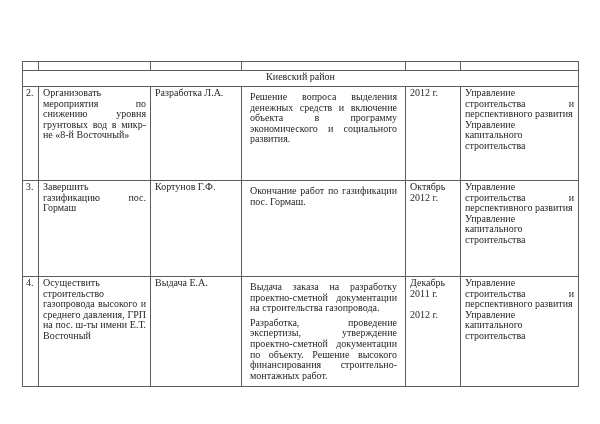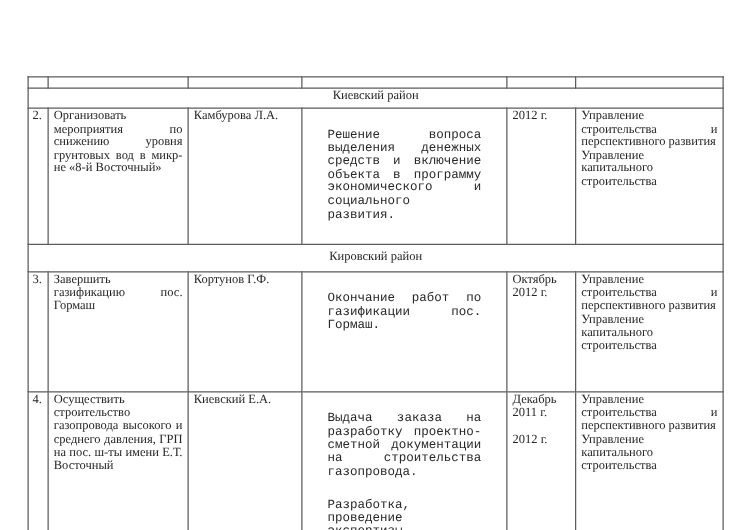--- a/index.html
+++ b/index.html
@@ -45,21 +45,21 @@
     padding: 1px 0 2px 0;
   }
   tr.section-kievsky td { height: 12px; }
   tr.section-kirovsky td { height: 17px; vertical-align: middle; padding: 2px 0; }
   tr.row-2 td { height: 91px; }
   tr.row-3 td { height: 93px; }
   tr.row-4 td { height: 95px; }
   td.cell-num { padding-left: 3px; }
   td.cell-task, td.cell-decision, td.cell-dept { text-align: justify; }
   .date-entry + .date-entry { margin-top: 11px; }
-  .para { margin: 16px; font-family: Liberation Mono, monospace; }
+  .para { margin: 4px; }
 </style>
 </head>
 <body>
 
 <div class="page">
   <table class="plan-table">
     <colgroup>
       <col style="width:16px">
       <col style="width:112px">
       <col style="width:91px">
@@ -78,57 +78,54 @@
       <td></td>
     </tr>
 
     <tr class="section-row section-kievsky">
       <td colspan="6">Киевский район</td>
     </tr>
 
     <tr class="data-row row-2">
       <td class="cell-num">2.</td>
       <td class="cell-task">Организовать мероприятия по снижению уровня грунтовых вод в микр-не «8-й Восточный»</td>
-      <td class="cell-resp">Камбурова Л.А.</td>
+      <td class="cell-resp">Разработка Л.А.</td>
       <td class="cell-decision">
         <div class="para">Решение вопроса выделения денежных средств и включение объекта в программу экономического и социального развития.</div>
       </td>
       <td class="cell-date">
         <div class="date-entry">2012 г.</div>
       </td>
       <td class="cell-dept">
         <div class="dept-entry">Управление строительства и перспективного развития</div>
         <div class="dept-entry">Управление капитального строительства</div>
       </td>
     </tr>
 
-    <tr class="section-row section-kirovsky">
-      <td colspan="6">Кировский район</td>
-    </tr>
 
     <tr class="data-row row-3">
       <td class="cell-num">3.</td>
       <td class="cell-task">Завершить газификацию пос. Гормаш</td>
       <td class="cell-resp">Кортунов Г.Ф.</td>
       <td class="cell-decision">
         <div class="para">Окончание работ по газификации пос. Гормаш.</div>
       </td>
       <td class="cell-date">
         <div class="date-entry">Октябрь 2012 г.</div>
       </td>
       <td class="cell-dept">
         <div class="dept-entry">Управление строительства и перспективного развития</div>
         <div class="dept-entry">Управление капитального строительства</div>
       </td>
     </tr>
 
     <tr class="data-row row-4">
       <td class="cell-num">4.</td>
       <td class="cell-task">Осуществить строительство газопровода высокого и среднего давления, ГРП на пос. ш-ты имени Е.Т. Восточный</td>
-      <td class="cell-resp">Киевский Е.А.</td>
+      <td class="cell-resp">Выдача Е.А.</td>
       <td class="cell-decision">
         <div class="para">Выдача заказа на разработку проектно-сметной документации на строительства газопровода.</div>
         <div class="para">Разработка, проведение экспертизы, утверждение проектно-сметной документации по объекту. Решение высокого финансирования строительно-монтажных работ.</div>
       </td>
       <td class="cell-date">
         <div class="date-entry">Декабрь 2011 г.</div>
         <div class="date-entry">2012 г.</div>
       </td>
       <td class="cell-dept">
         <div class="dept-entry">Управление строительства и перспективного развития</div>

